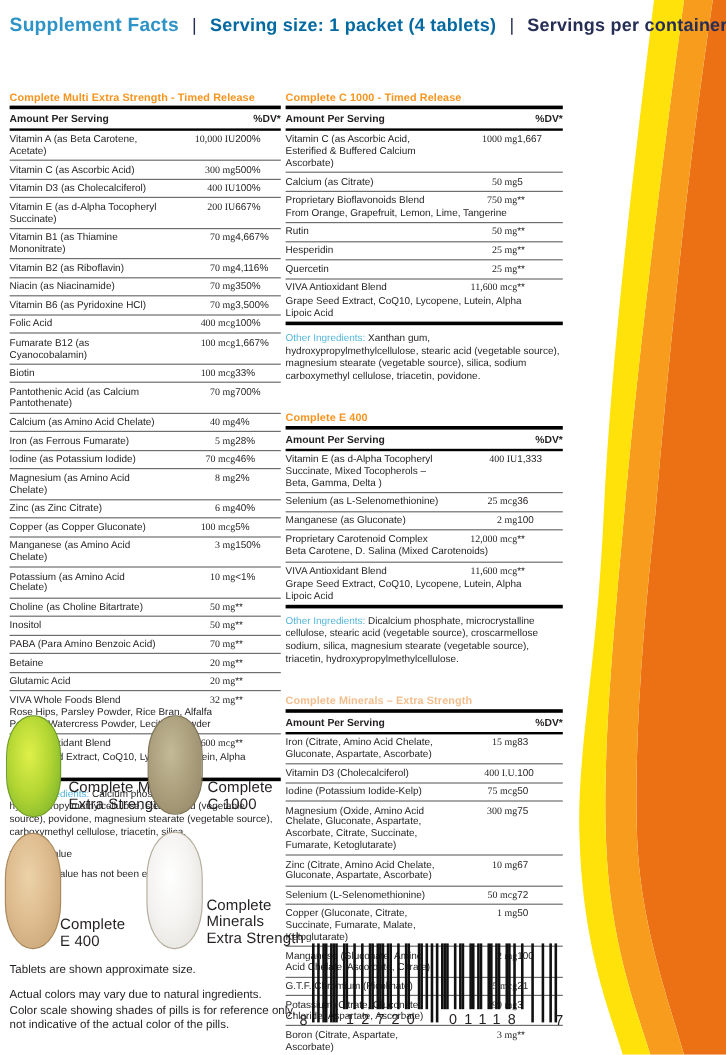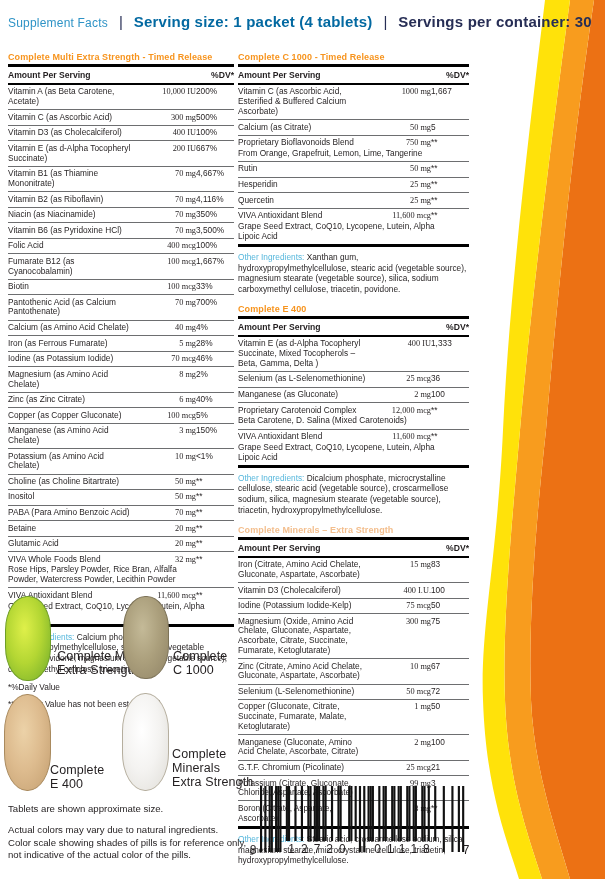--- a/index.html
+++ b/index.html
@@ -7,31 +7,31 @@
     width:605px;height:879px;position:relative;overflow:hidden;
     background:#ffffff;color:#231f20;
     font-family:"Liberation Sans","DejaVu Sans",sans-serif;
     -webkit-font-smoothing:antialiased;
   }
   .swoosh{position:absolute;inset:0;z-index:0;}
   .content{position:absolute;inset:0;z-index:1;}
 
   
   .hdr{position:absolute;left:8px;top:13px;display:flex;align-items:baseline;gap:11px;white-space:nowrap;}
-  .hdr .title{font-size:12px;font-weight:normal;letter-spacing:.2px;}
+  .hdr .title{font-size:16px;font-weight:bold;letter-spacing:.2px;}
   .hdr .sep{font-size:15px;font-weight:400;}
   .hdr .item{font-size:15px;font-weight:bold;letter-spacing:.2px;}
 
   
   .col{position:absolute;top:52px;}
   .col-left{left:8px;width:226px;}
   .col-right{left:238px;width:231px;}
 
   
-  .section{margin-bottom:9px;}
+  .section{margin-bottom:9px;margin-top:24px;}
   .sec-title{font-size:9px;font-weight:bold;margin-bottom:2px;letter-spacing:.1px;}
   .tbl{border-top:3px solid #000;border-bottom:3px solid #000;}
   .thead{display:flex;justify-content:space-between;padding:3px 0;font-weight:bold;font-size:8.6px;border-bottom:2px solid #000;}
   .row{padding:2.4px 0;font-size:8.3px;line-height:1.18;}
   .row + .row{border-top:1px solid #6d6e70;}
   .rline{display:flex;align-items:baseline;}
   .cname{flex:1;padding-right:4px;}
   .camt{width:58px;text-align:right;flex:none;font-family:Liberation Serif, serif;}
   .cdv{width:38px;text-align:left;flex:none;}
   .csub{padding-right:26px;padding-top:1px;}

